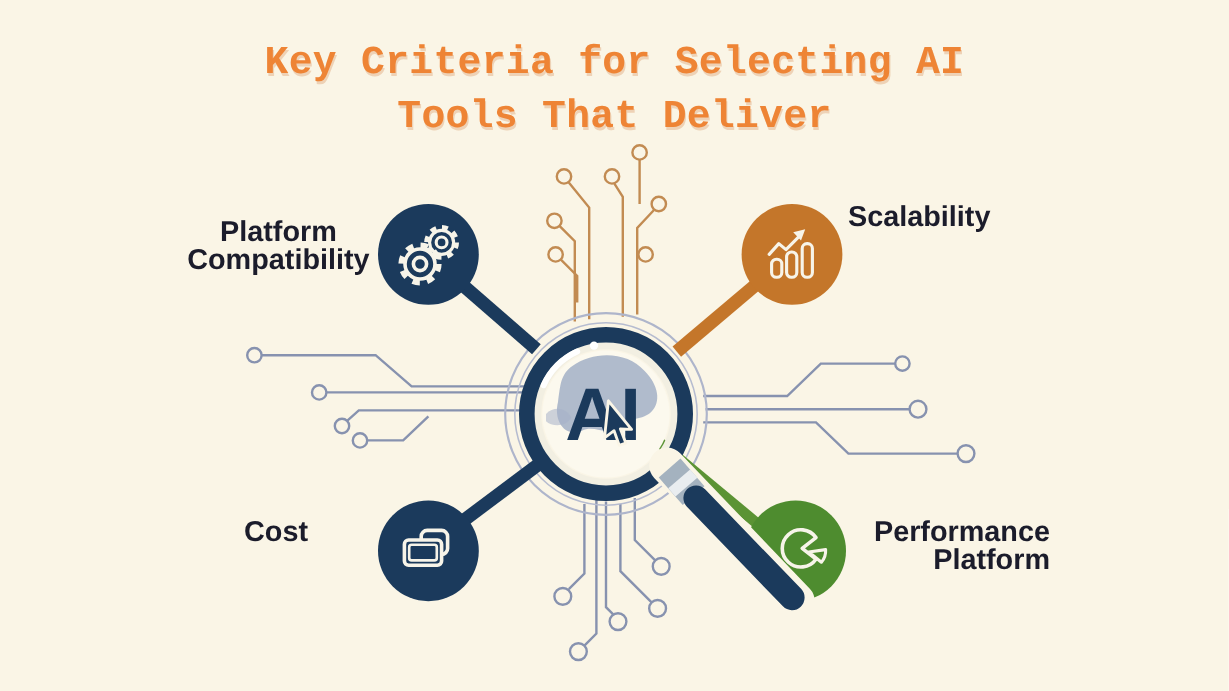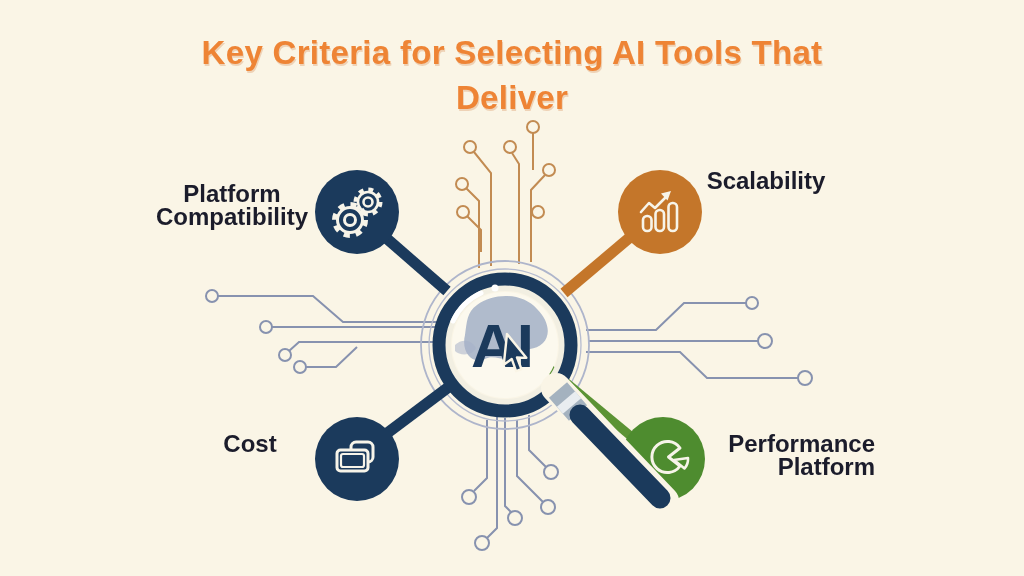--- a/index.html
+++ b/index.html
@@ -8,29 +8,30 @@
     background:#FAF5E6; overflow:hidden;
     font-family:"Liberation Sans", sans-serif;
   }
   svg.scene { position:absolute; left:0; top:0; }
 
   .title {
     position:absolute; left:162px; top:30px; width:700px;
     text-align:center; font-size:33px; font-weight:bold;
     color:#EE8435; line-height:45px; letter-spacing:.3px;
     text-shadow:1px 2px 0 rgba(205,106,40,.25);
+    font-family:Liberation Mono, monospace;
   }
   .node-label {
     position:absolute; text-align:center;
     font-size:24px; font-weight:bold; color:#1B1C2B; line-height:23px;
   }
   .node-label span { display:block; }
   #label-platform    { left:127px; top:182px; width:210px; }
   #label-scalability { left:700px; top:169px; width:132px; }
-  #label-cost        { left:145px; top:432px; width:210px; }
+  #label-cost        { left:125px; top:432px; width:210px; }
   #label-performance { left:665px; top:432px; width:210px;text-align:right; }
 
   
   .trace-slate  { stroke:#8792AF; stroke-width:2;   fill:none; }
   .dot-slate    { stroke:#8792AF; stroke-width:2;   fill:#FAF5E6; }
   .trace-orange { stroke:#C28B52; stroke-width:2;   fill:none; }
   .dot-orange   { stroke:#C28B52; stroke-width:2;   fill:#FAF5E6; }
 
   
   .conn-navy   { stroke:#1B3A5C; stroke-width:11; fill:none; }

